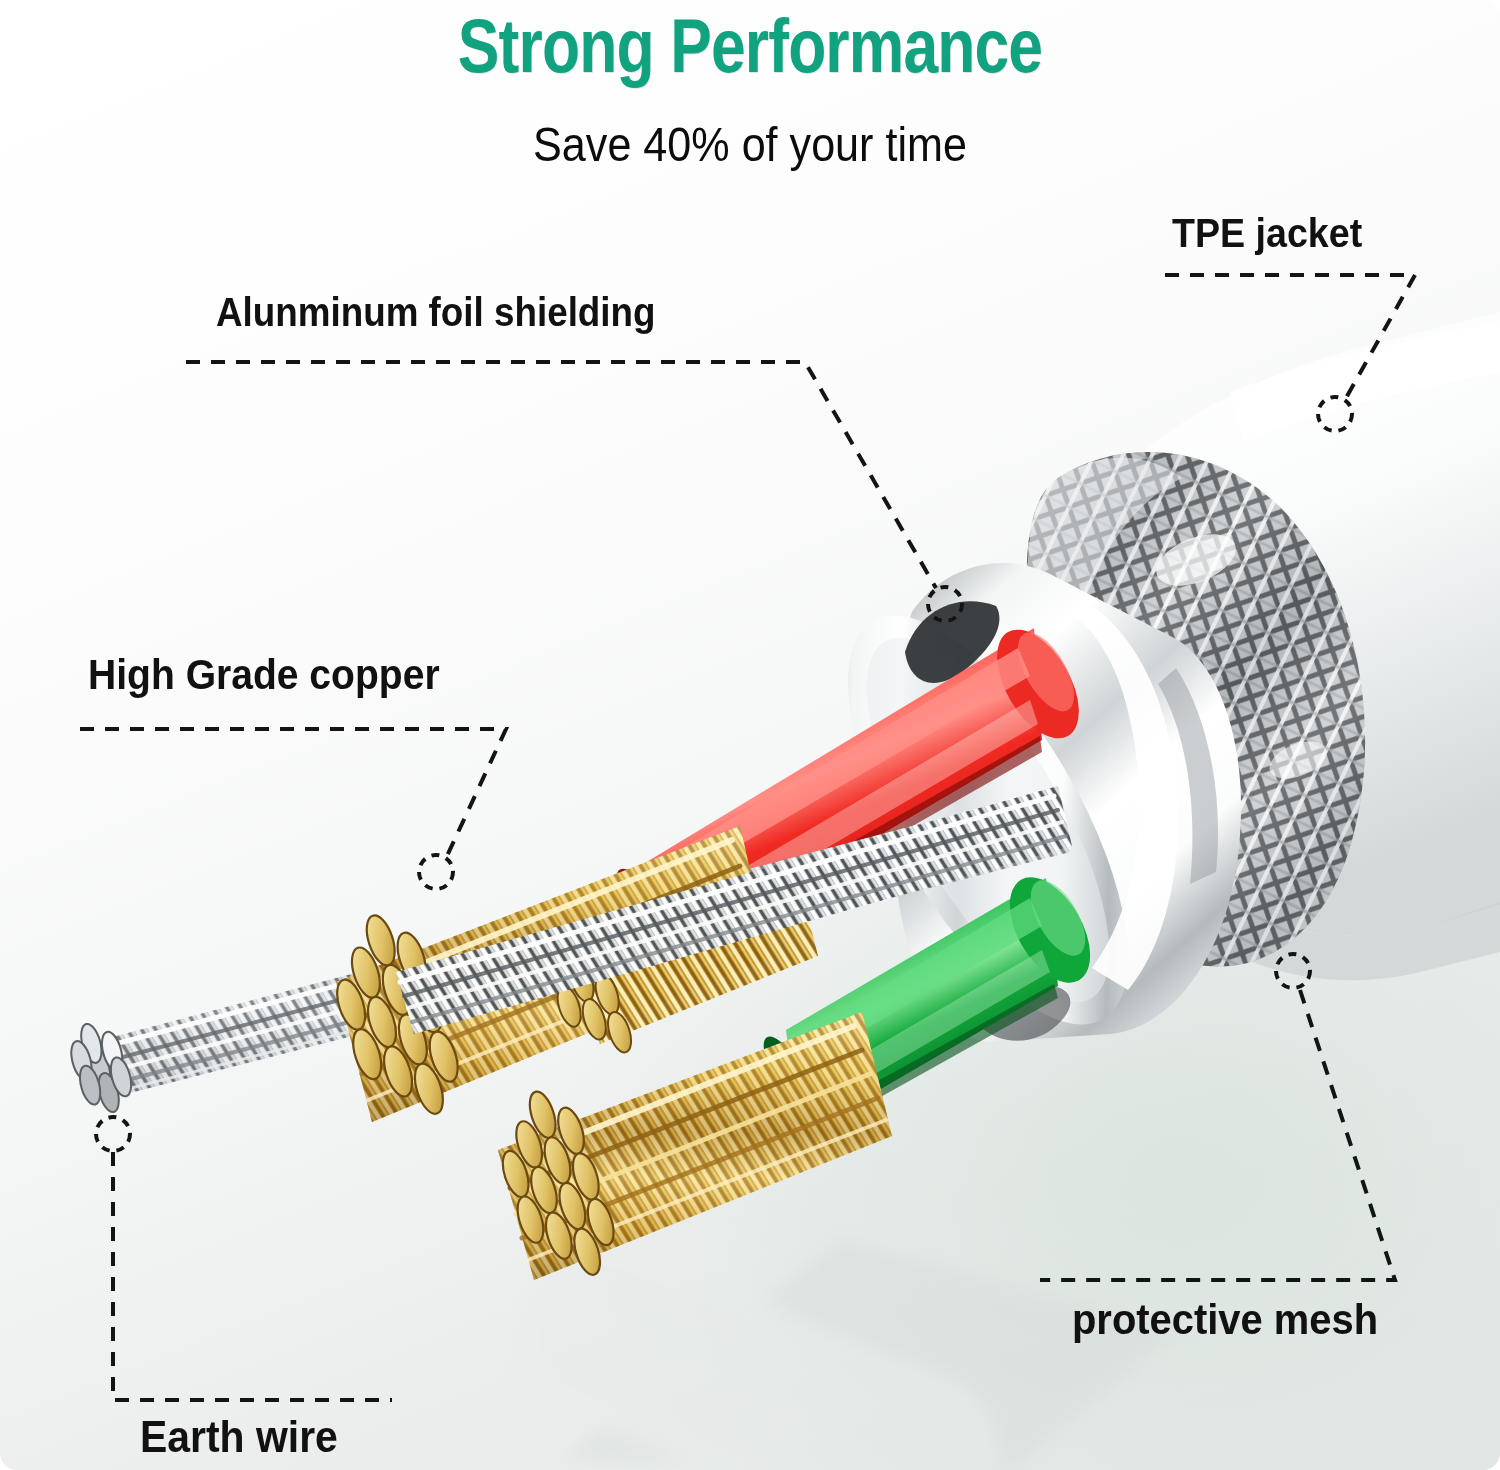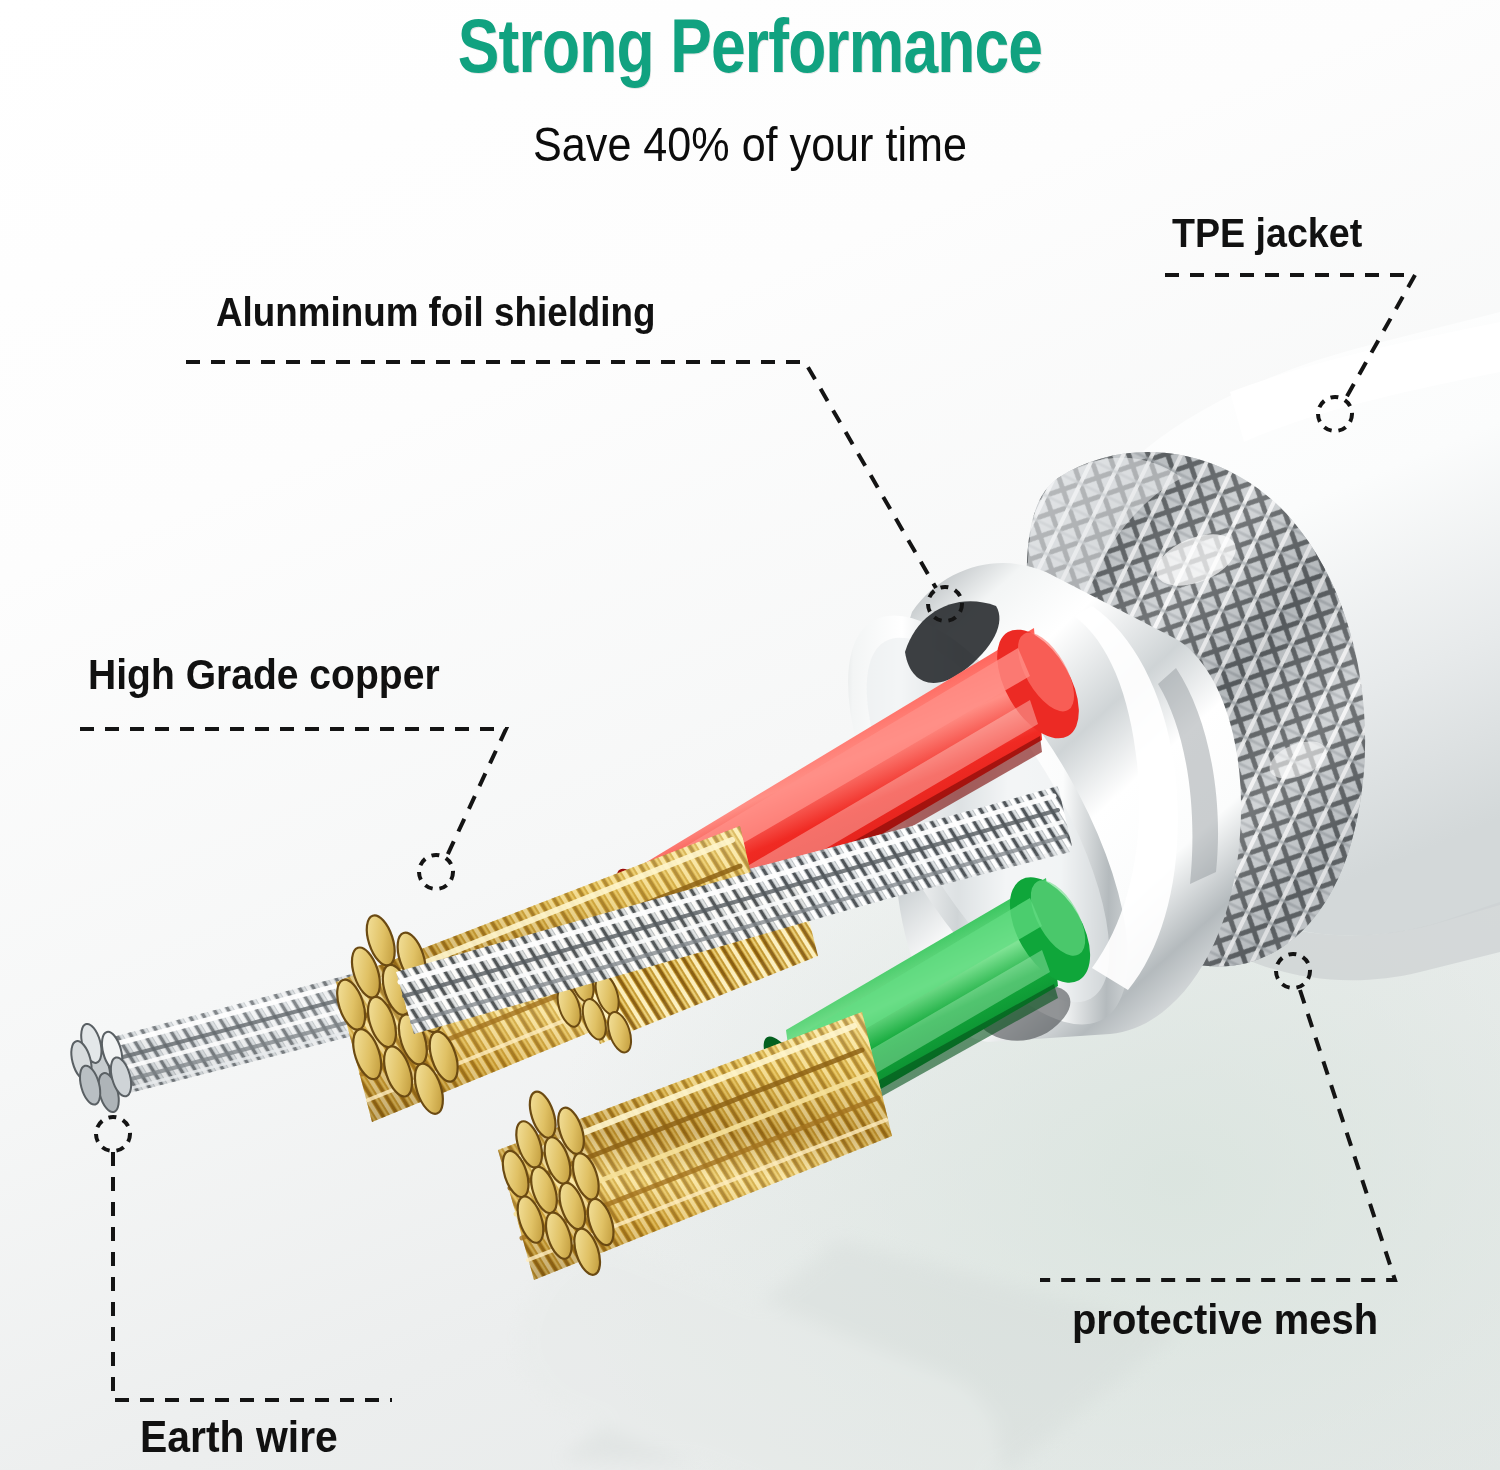--- a/index.html
+++ b/index.html
@@ -9,20 +9,21 @@
   }
   #stage {
     position: relative;
     width: 1500px;
     height: 1470px;
     overflow: hidden;
     font-family: "Liberation Sans", sans-serif;
     background:
       radial-gradient(ellipse 900px 700px at 1180px 1180px, rgba(214,226,219,0.75) 0%, rgba(214,226,219,0.0) 70%),
       linear-gradient(158deg, #ffffff 0%, #fdfdfd 28%, #f6f7f7 52%, #eceeee 74%, #e4e8e7 100%);
+    border-radius: 17px;
   }
 
   
   .title {
     position: absolute;
     left: 0; right: 0;
     top: 2px;
     text-align: center;
     font-size: 76px;
     font-weight: 700;

